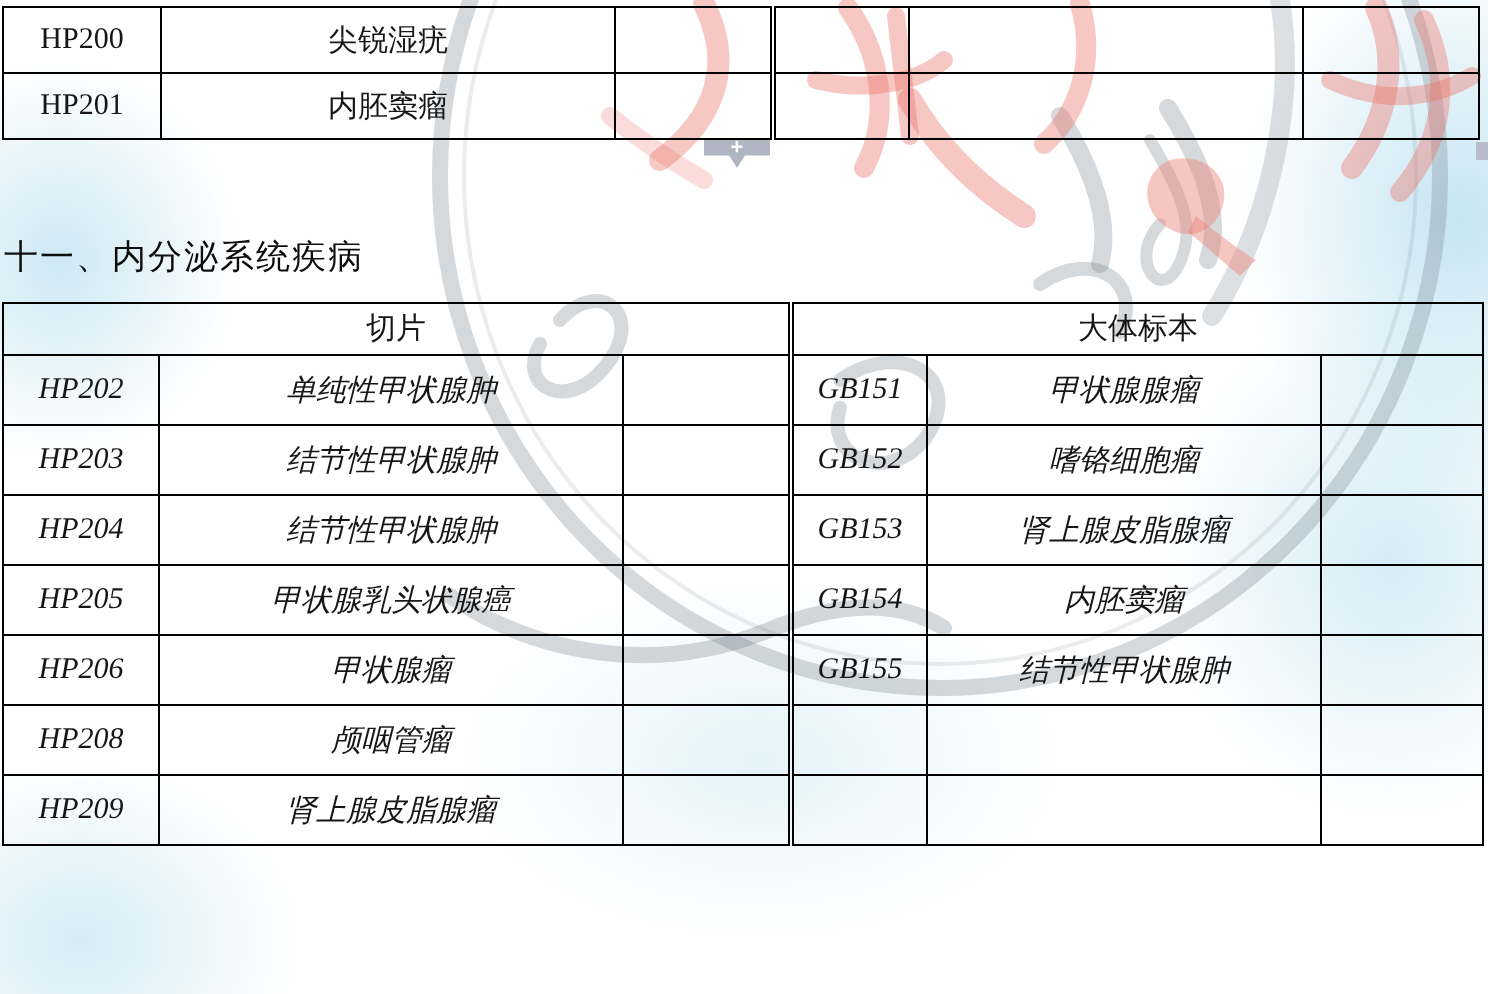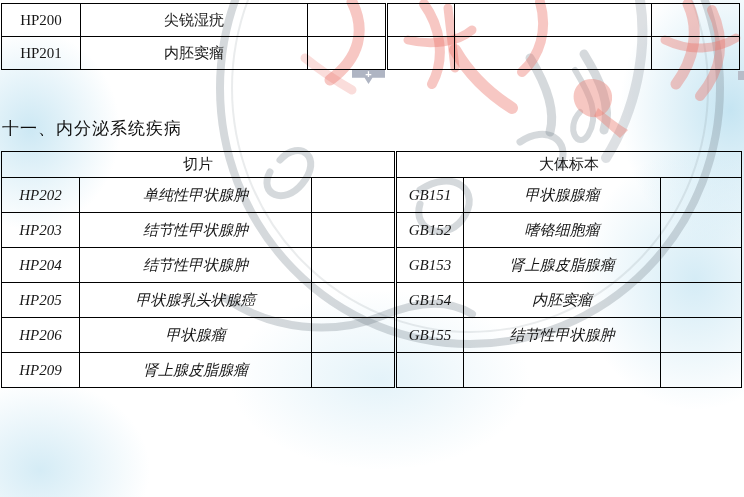--- a/index.html
+++ b/index.html
@@ -173,20 +173,28 @@
   </tr>
   <tr class="data-row">
     <td>HP206</td>
     <td>甲状腺瘤</td>
     <td></td>
     <td class="dbl">GB155</td>
     <td>结节性甲状腺肿</td>
     <td></td>
   </tr>
   <tr class="data-row">
+    <td>HP208</td>
+    <td>颅咽管瘤</td>
+    <td></td>
+    <td class="dbl"></td>
+    <td></td>
+    <td></td>
+  </tr>
+  <tr class="data-row">
     <td>HP209</td>
     <td>肾上腺皮脂腺瘤</td>
     <td></td>
     <td class="dbl"></td>
     <td></td>
     <td></td>
   </tr>
 </tbody>
   </table>
 

